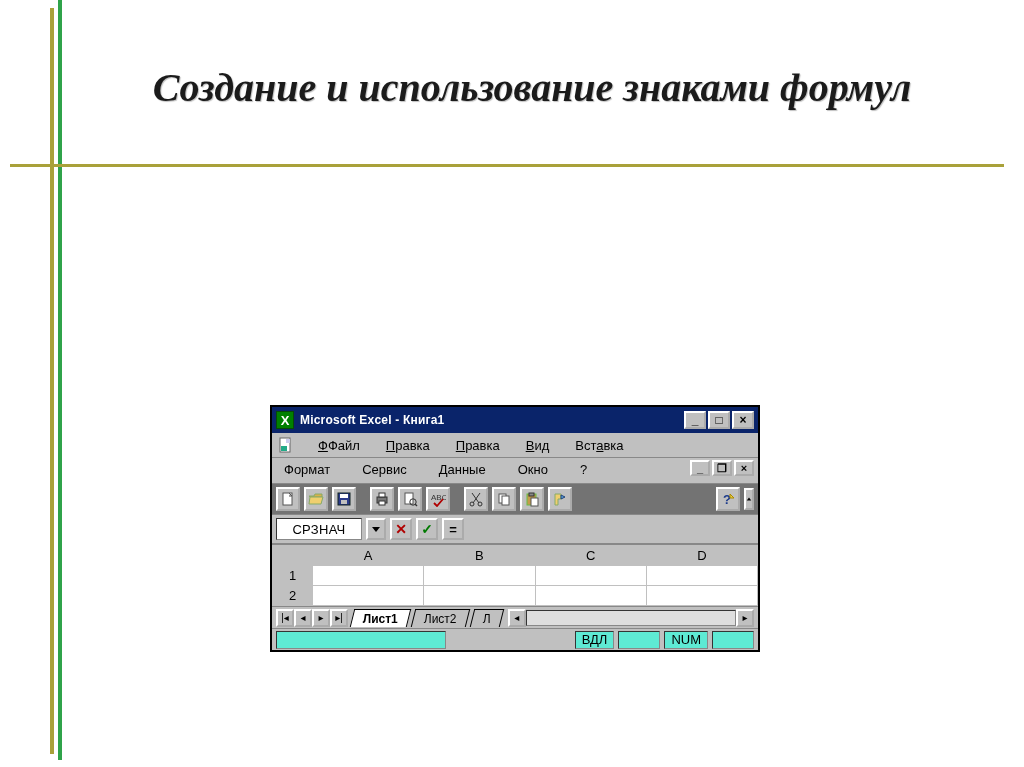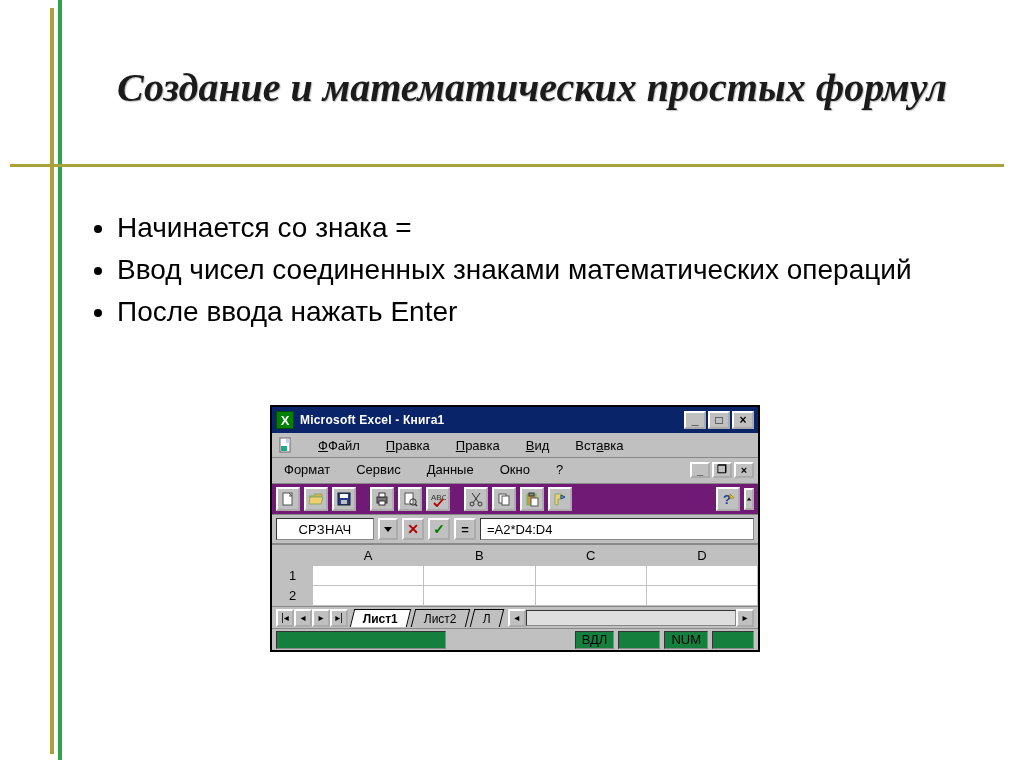--- a/index.html
+++ b/index.html
@@ -111,46 +111,46 @@
     display: flex; align-items: center; padding: 2px 4px; gap: 10px;
     border-bottom: 1px solid #888; background: #c0c0c0;
     flex-wrap: wrap;
   }
   .menubar .doc-icon {
     width: 20px; height: 20px; display:inline-flex; align-items:center; justify-content:center; margin-right:4px;
   }
   .menubar .doc-icon svg { width: 18px; height: 18px; }
   .menubar .mi { padding: 2px 8px; }
   .menubar .u { text-decoration: underline; }
-  .menubar-row2 { display:flex; align-items:center; padding:2px 4px 4px; gap:10px; border-bottom:1px solid #888; }
+  .menubar-row2 { display:flex; align-items:flex-start; padding:2px 4px 4px; gap:16px; border-bottom:1px solid #888; }
   .menubar-row2 .mi { padding: 2px 8px; }
   .mdi-btns { margin-left:auto; display:flex; gap:2px; }
   .mdi-btns .win-btn { width: 20px; height: 16px; font-size:11px; }
   .toolbar {
     display:flex; align-items:center; padding:3px 4px; gap:4px;
-    border-bottom:1px solid #888; background:#701a75;
+    border-bottom:1px solid #888; background:#737373;
   }
   .tbtn {
     width: 24px; height: 24px;
     border: 2px outset #fff;
     background:#c0c0c0;
     display:flex; align-items:center; justify-content:center;
   }
   .tbtn svg { width: 16px; height: 16px; }
   .tsep { width:6px; }
   .help-btn { margin-left:auto; }
   .dropdown-notch { width:10px; height:22px; border:2px outset #fff; background:#c0c0c0; display:flex;align-items:center;justify-content:center;}
   .formula-row {
     display:flex; align-items:stretch; padding:3px 4px; gap:4px;
     border-bottom:1px solid #888; background:#c0c0c0;
   }
   .namebox {
     display:flex; align-items:center; background:#fff; border:1px inset #888; height:22px;
   }
-  .namebox .nbtext { padding: 0 6px; width:96px; text-align:center; letter-spacing:.3px; }
+  .namebox .nbtext { padding: 0 6px; width:84px; text-align:center; letter-spacing:.3px; }
   .nbtn {
     width:20px; height:22px; background:#c0c0c0; border:2px outset #fff;
     display:flex;align-items:center;justify-content:center;
   }
   .fx-btn {
     width:22px; height:22px; border:2px outset #fff; background:#c0c0c0;
     display:flex;align-items:center;justify-content:center; font-weight:bold;
   }
   .fx-cancel { color:#b00000; font-weight:bold; font-size:14px;}
   .fx-ok { color:#007a00; font-weight:bold; font-size:14px;}
@@ -183,41 +183,34 @@
   .sheet-tab.inactive { background:#c0c0c0; color:#000; font-weight:normal;}
   .sheet-tab span { transform: skewX(14deg); display:inline-block; }
   .hscroll { flex:1; margin-left:6px; display:flex; align-items:center; }
   .hscroll .track { flex:1; height:16px; background:#dedede; border:1px inset #888;}
   .statusbar {
     display:flex; align-items:center; height:22px; background:#c0c0c0;
     border-top:1px solid #888; padding:0 4px; gap:4px;
   }
   .status-cell {
     border:1px inset #888; height:18px; padding:0 6px; display:flex;align-items:center;
-    background:#15803d;
+    background:#5eead4;
   }
   .status-spacer { flex:1; }
 </style>
 </head>
 <body>
 
 <div class="slide">
   <div class="vline-olive"></div>
   <div class="vline-green"></div>
   <div class="hline"></div>
 
-  <div class="title">Создание и математических простых формул</div>
-
-  <div class="content">
-    <ul>
-      <li>Начинается со знака =</li>
-      <li>Ввод чисел соединенных знаками математических операций</li>
-      <li>После ввода нажать Enter</li>
-    </ul>
-  </div>
+  <div class="title">Создание и использование знаками формул</div>
+
 
   <div class="excel-wrap">
     <div class="win">
 
       <div class="titlebar">
         <div class="app-icon">X</div>
         <div class="title-text">Microsoft Excel - Книга1</div>
         <div class="win-btns">
           <div class="win-btn">_</div>
           <div class="win-btn">□</div>
@@ -346,23 +339,20 @@
         </div>
         <div class="fx-btn">
             <span class="fx-cancel">✕</span>
           </div>
         <div class="fx-btn">
             <span class="fx-ok">✓</span>
           </div>
         <div class="fx-btn">
             <span class="fx-eq">=</span>
           </div>
-        <div class="formula-input">
-          <span>=A2*D4:D4</span>
-        </div>
       </div>
 
       <div class="sheet-area">
         <table class="sheet-table">
           <colgroup>
             <col style="width:40px">
             <col>
               <col>
               <col>
               <col>

